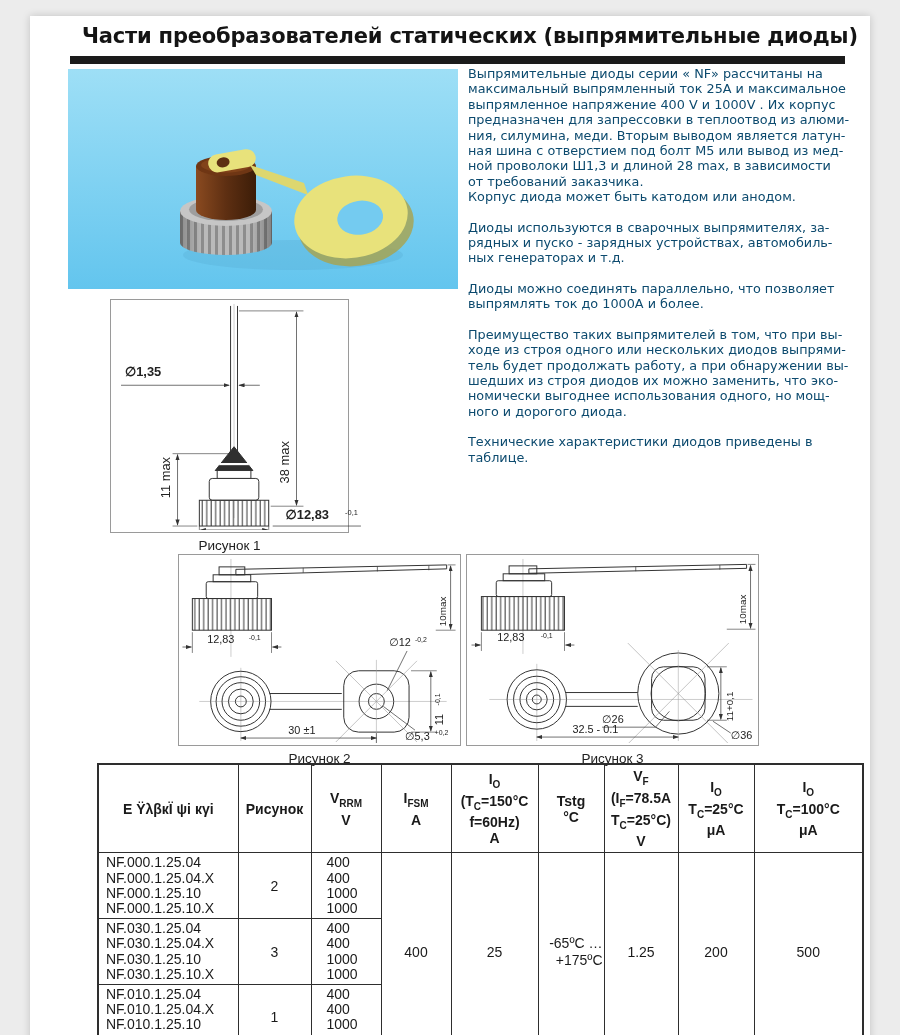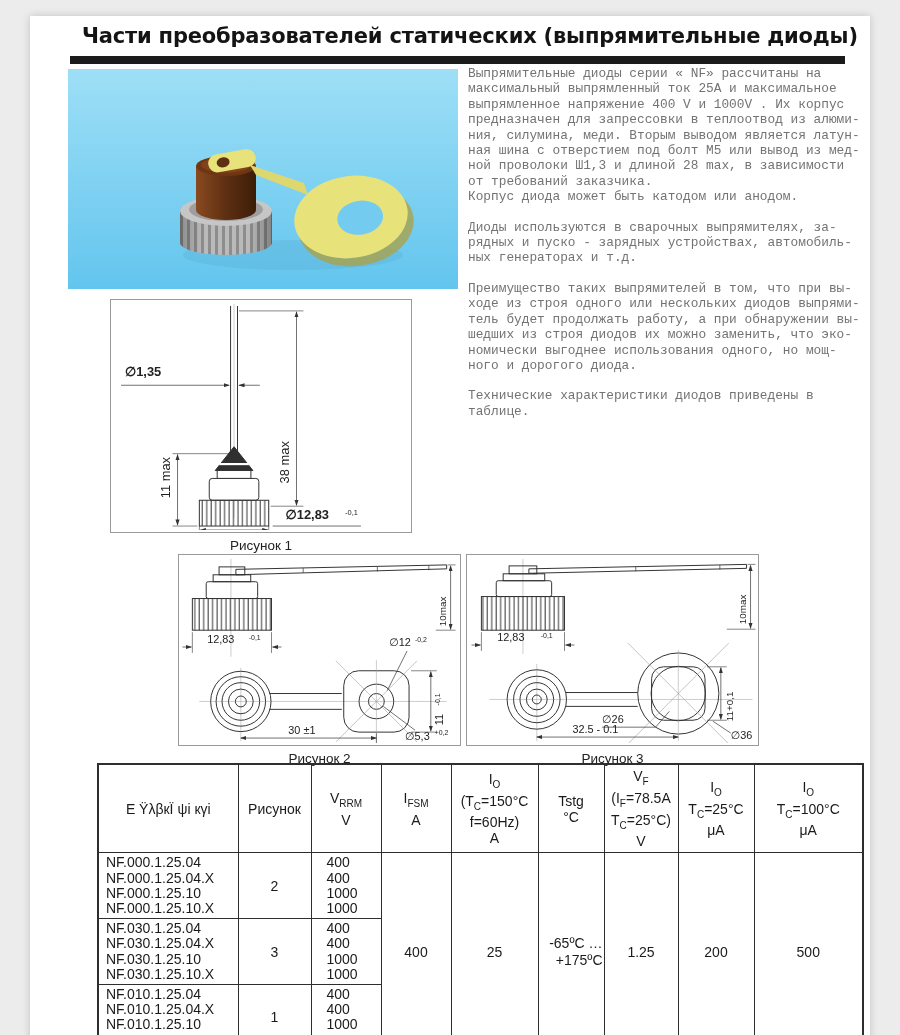--- a/index.html
+++ b/index.html
@@ -22,47 +22,47 @@
   }
   .bar{position:absolute;left:40px;width:775px;height:8px;background:#1b1b1b;}
   .bar-top{top:40px;}
   .bar-bottom{top:1020px;}
 
   .photo{position:absolute;left:38px;top:53px;width:390px;height:220px;}
   .photo svg{display:block;}
 
   .intro{
     position:absolute;left:438px;top:50px;width:402px;
-    font-size:12.8px;line-height:15.4px;color:#737373;font-family:Liberation Mono, monospace;
+    font-size:12.8px;line-height:15.4px;color:#0c4a6e;
   }
   .intro p{margin:0 0 15px 0;white-space:pre-line;}
 
   .fig{position:absolute;margin:0;}
   .figbox{border:1px solid #9a9a9a;background:#fff;}
   .fig figcaption{
     text-align:center;margin-top:5px;font-size:13.5px;color:#222;
     font-family:Liberation Sans, sans-serif;
   }
-  .fig1{left:80px;top:283px;width:302px;}
+  .fig1{left:80px;top:283px;width:239px;}
   .fig1 .figbox{height:232px;}
   .fig2{left:148px;top:538px;width:283px;}
   .fig2 .figbox{height:190px;}
   .fig3{left:436px;top:538px;width:293px;}
   .fig3 .figbox{height:190px;}
 
   .spec-table{
     position:absolute;left:67px;top:747px;width:765px;
     border-collapse:collapse;table-layout:fixed;
     font-family:"Liberation Sans",sans-serif;
     font-size:14px;color:#1a1a1a;
     border:2px solid #2e2e2e;
   }
   .spec-table th,.spec-table td{border:1px solid #2e2e2e;}
   .spec-table th{
-    font-weight:normal;text-align:center;vertical-align:middle;
+    font-weight:bold;text-align:center;vertical-align:middle;
     padding:3px 2px;line-height:16px;height:64px;
   }
   .spec-table sub{font-size:10px;}
   td.types{padding:2px 4px 2px 7px;vertical-align:middle;}
   td.types div{line-height:15.2px;white-space:nowrap;}
   td.fig-num{text-align:center;vertical-align:middle;}
   td.vrrm{padding:2px 0 2px 15px;vertical-align:middle;}
   td.vrrm div{line-height:15.2px;}
   td.shared{text-align:center;vertical-align:middle;}
   td.tstg{text-align:right;padding-left:8px;white-space:pre-line;line-height:17px;}
@@ -135,20 +135,22 @@
 выпрямленное напряжение 400 V и 1000V . Их корпус
 предназначен для запрессовки в теплоотвод из алюми-
 ния, силумина, меди. Вторым выводом является латун-
 ная шина с отверстием под болт М5 или вывод из мед-
 ной проволоки Ш1,3 и длиной 28 max, в зависимости
 от требований заказчика.
 Корпус диода может быть катодом или анодом.</p>
       <p>Диоды используются в сварочных выпрямителях, за-
 рядных и пуско - зарядных устройствах, автомобиль-
 ных генераторах и т.д.</p>
+      <p>Диоды можно соединять параллельно, что позволяет
+выпрямлять ток до 1000А и более.</p>
       <p>Преимущество таких выпрямителей в том, что при вы-
 ходе из строя одного или нескольких диодов выпрями-
 тель будет продолжать работу, а при обнаружении вы-
 шедших из строя диодов их можно заменить, что эко-
 номически выгоднее использования одного, но мощ-
 ного и дорогого диода.</p>
       <p>Технические характеристики диодов приведены в
 таблице.</p>
     </div>
 

